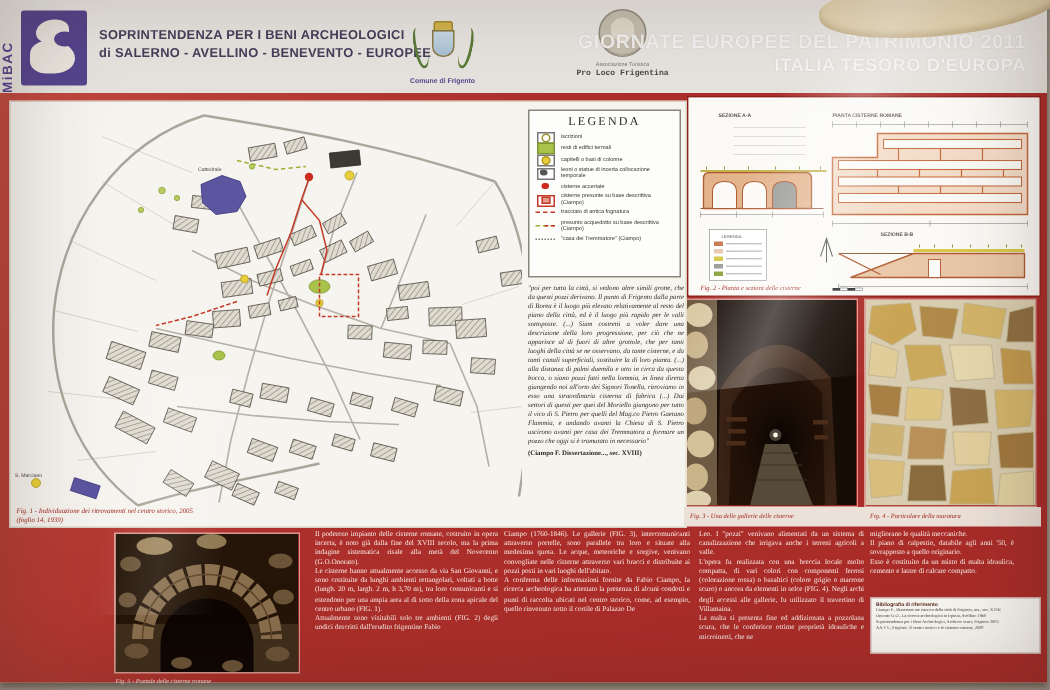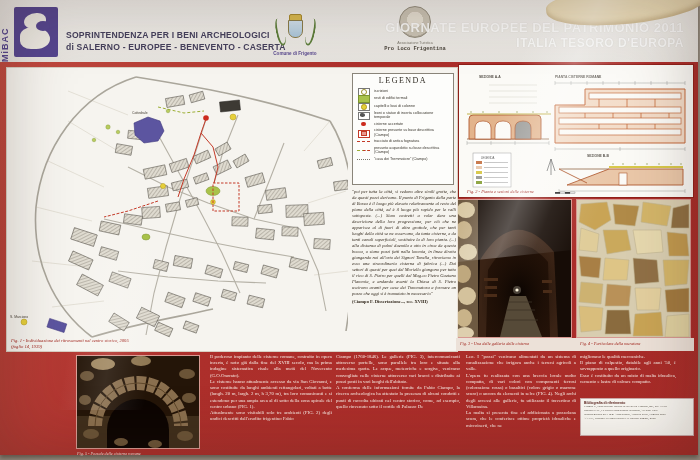--- a/index.html
+++ b/index.html
@@ -4,21 +4,21 @@
 <style>
   html,body{margin:0;padding:0;}
   body{width:700px;height:460px;background:#a59d91;font-family:"Liberation Sans",sans-serif;overflow:hidden;}
   #photo{position:relative;width:700px;height:460px;}
   #poster{position:absolute;left:0;top:0;width:698px;height:455px;background:#ebe8e3;box-shadow:0 3px 4px rgba(40,30,20,.45);}
   
   #header{position:absolute;left:0;top:0;width:698px;height:62px;background:linear-gradient(180deg,#f0eeea,#e6e3de);}
   #mibac-vert{position:absolute;left:1px;top:10px;width:12px;height:52px;color:#55458f;font:700 9px/1 "Liberation Sans",sans-serif;writing-mode:vertical-rl;transform:rotate(180deg);letter-spacing:1px;}
   #mibac-box{position:absolute;left:14px;top:7px;width:44px;height:50px;background:#55458f;border-radius:2px;overflow:hidden;}
   .mblob{position:absolute;background:#ece9e2;border-radius:60% 40% 55% 45%;}
-  #sopr{position:absolute;left:66px;top:30px;color:#45405c;}
+  #sopr{position:absolute;left:66px;top:18px;color:#45405c;}
   #sopr .l1{font:700 8.6px/1.35 "Liberation Sans",sans-serif;letter-spacing:.2px;}
   #sopr .l2{font:700 8.6px/1.35 "Liberation Sans",sans-serif;letter-spacing:.2px;}
   #stemma{position:absolute;left:268px;top:8px;width:54px;height:52px;text-align:center;}
   .shield{position:absolute;left:20px;top:12px;width:13px;height:16px;background:linear-gradient(180deg,#cfe0ec,#a9c4d8);border:1px solid #8a7c49;border-radius:0 0 7px 7px;}
   .crown{position:absolute;left:21px;top:6px;width:11px;height:5px;background:#d8b84e;border-radius:2px 2px 0 0;border:1px solid #a88a2e;}
   .laurel{position:absolute;top:10px;width:7px;height:26px;border:2px solid #5c7d3a;border-radius:50%;border-top:none;}
   .laurel.l{left:8px;border-right:none;transform:rotate(-12deg);}
   .laurel.r{left:38px;border-left:none;transform:rotate(12deg);}
   #stemma .cap{position:absolute;left:-10px;top:44px;width:74px;color:#5a4a8e;font:700 4.6px/1 "Liberation Sans",sans-serif;}
   #proloco{position:absolute;left:370px;top:6px;width:90px;text-align:center;}
@@ -79,21 +79,21 @@
 
   <div id="header">
     <div id="mibac-vert">MiBAC</div>
     <div id="mibac-box">
       <span class="mblob" style="left:10px;top:6px;width:22px;height:16px;"></span>
       <span class="mblob" style="left:6px;top:20px;width:30px;height:22px;border-radius:45% 60% 50% 40%;"></span>
       <span class="mblob" style="left:22px;top:14px;width:14px;height:10px;background:#55458f;border-radius:50%;"></span>
     </div>
     <div id="sopr">
       <div class="l1">SOPRINTENDENZA PER I BENI ARCHEOLOGICI</div>
-      <div class="l2">di SALERNO - EUROPEE - BENEVENTO - CASERTA</div>
+      <div class="l2">di SALERNO - AVELLINO - BENEVENTO - EUROPEE</div>
     </div>
     <div id="stemma">
       <span class="laurel l"></span>
       <span class="laurel r"></span>
       <span class="crown"></span>
       <span class="shield"></span>
       <div class="cap">Comune di Frigento</div>
     </div>
     <div id="proloco">
       <div class="seal"></div>

